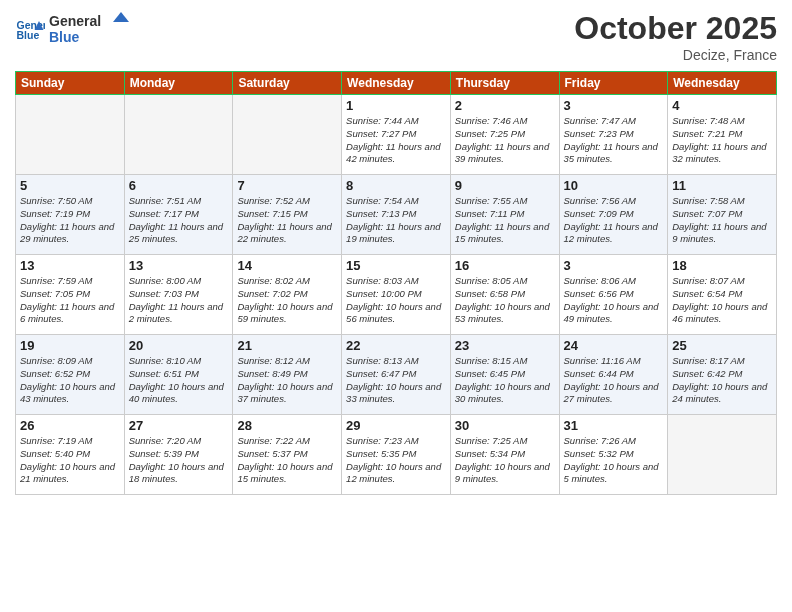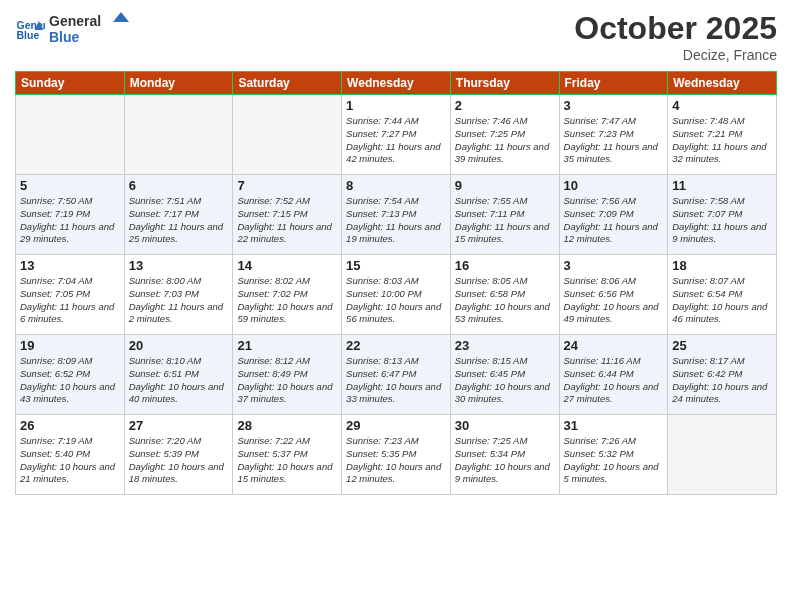--- a/index.html
+++ b/index.html
@@ -202,21 +202,21 @@
             <span class="day-num">11</span>
             <div class="day-info">Sunrise: 7:58 AM
 Sunset: 7:07 PM
 Daylight: 11 hours
 and 9 minutes.</div>
           </td>
         </tr>
         <tr class="row-bg-1">
           <td>
             <span class="day-num">13</span>
-            <div class="day-info">Sunrise: 7:04 AM
+            <div class="day-info">Sunrise: 7:59 AM
 Sunset: 7:05 PM
 Daylight: 11 hours
 and 6 minutes.</div>
           </td>
           <td>
             <span class="day-num">13</span>
             <div class="day-info">Sunrise: 8:00 AM
 Sunset: 7:03 PM
 Daylight: 11 hours
 and 2 minutes.</div>

